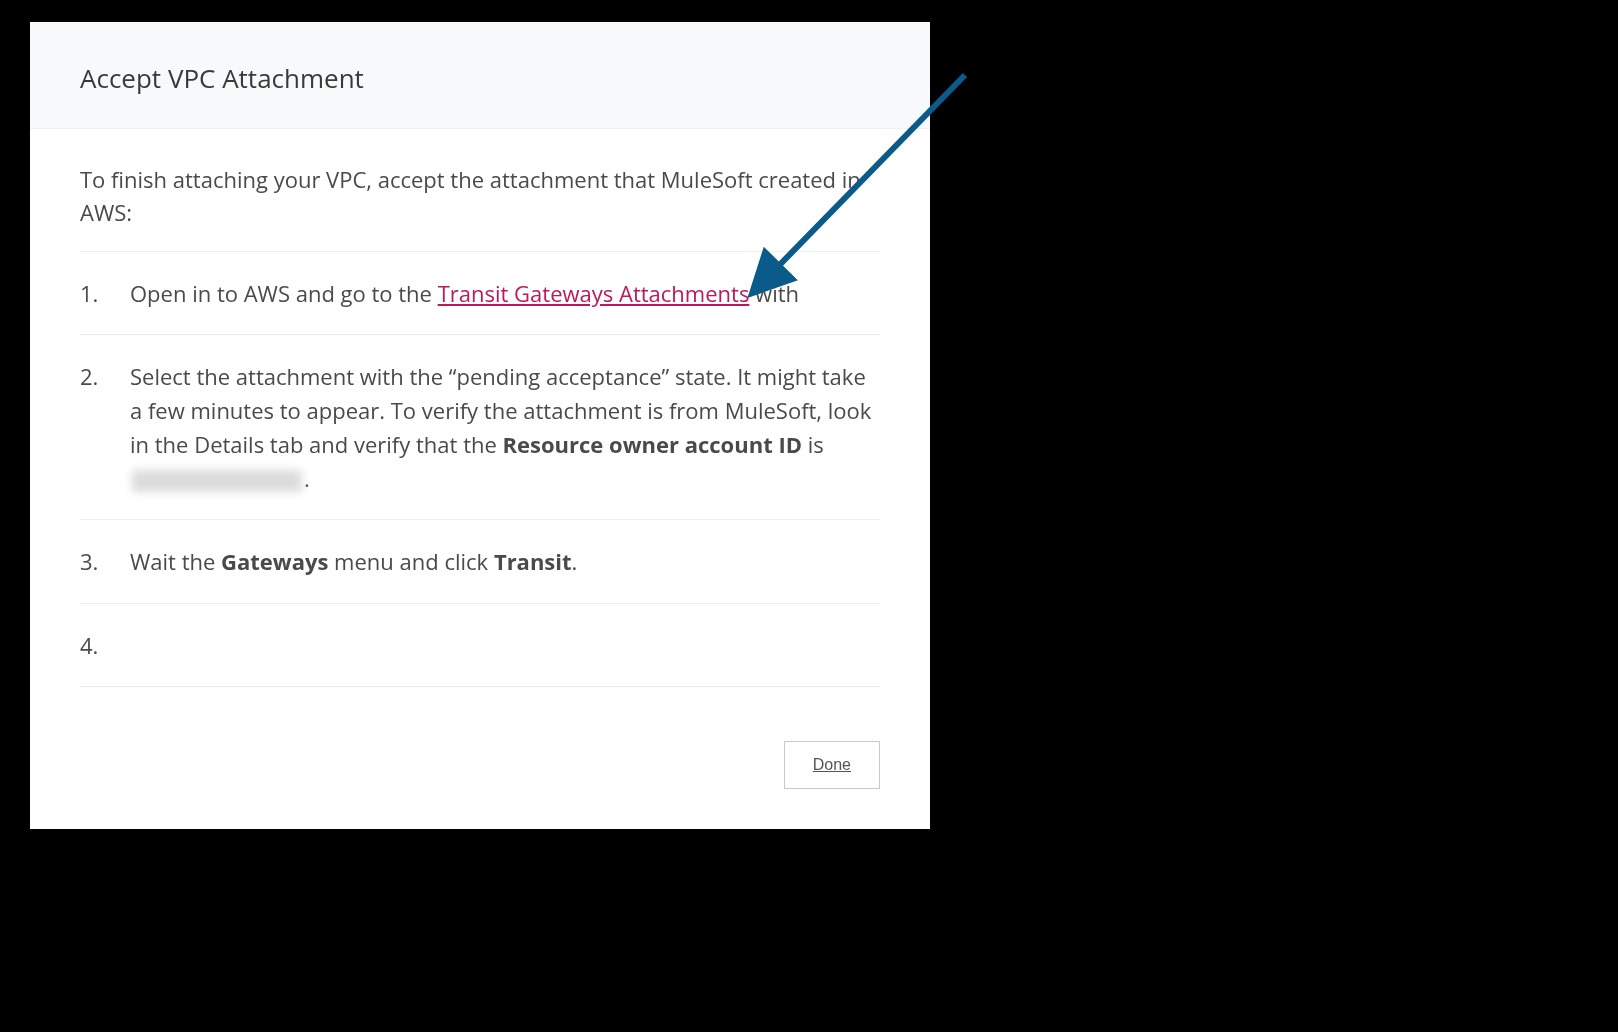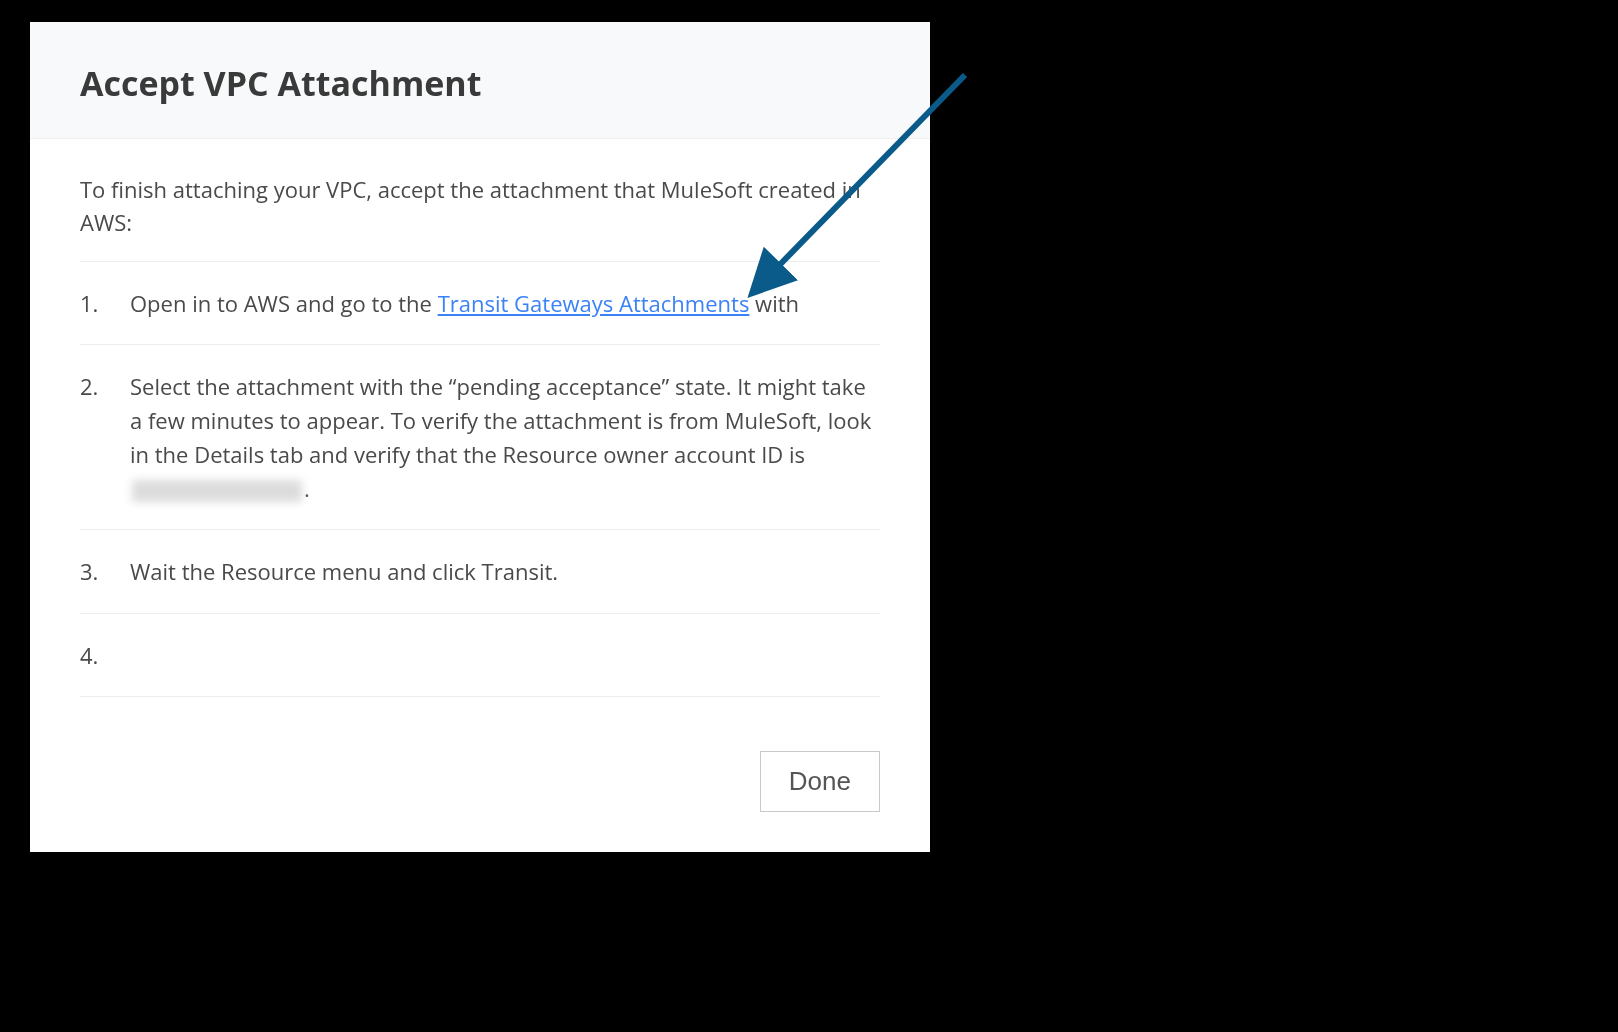--- a/index.html
+++ b/index.html
@@ -21,22 +21,22 @@
       width: 900px;
       background: #fff;
       color: #3a3a3a;
     }
     .dialog-header {
       background: #f7f9fa;
       padding: 38px 50px 32px 50px;
       border-bottom: 1px solid #f0f0f0;
     }
     .dialog-title {
-      font-size: 34px;
-      font-weight: 700;
+      font-size: 26px;
+      font-weight: 400;
       color: #3a3a3a;
     }
     .dialog-body {
       padding: 34px 50px 24px 50px;
     }
     .intro-text {
       font-size: 22px;
       line-height: 1.5;
       color: #4a4a4a;
       padding-bottom: 22px;
@@ -51,26 +51,26 @@
       color: #4a4a4a;
     }
     .step-num {
       width: 50px;
       flex-shrink: 0;
     }
     .step-body {
       flex: 1;
     }
     .link {
-      color: #3b82f6;
+      color: #be185d;
       text-decoration: underline;
       cursor: pointer;
     }
     .bold {
-      font-weight: 400;
+      font-weight: 700;
       margin-top: 16px;
     }
     .blurred {
       display: inline-block;
       width: 170px;
       height: 22px;
       vertical-align: middle;
       background: #dcdcdc;
       filter: blur(4px);
       border-radius: 3px;
@@ -78,23 +78,24 @@
     }
     .dialog-footer {
       padding: 30px 50px 40px 50px;
       display: flex;
       justify-content: flex-end;
     }
     .btn-done {
       border: 1px solid #c9c9c9;
       background: #fff;
       color: #555;
-      font-size: 26px;
+      font-size: 16px;
       padding: 14px 28px;
       cursor: pointer;
+      text-decoration: underline;
     }
     .arrow-svg {
       position: absolute;
       left: 720px;
       top: 65px;
       pointer-events: none;
     }
   </style>
 </head>
 <body>
@@ -118,21 +119,21 @@
     <div class="step-row">
       <div class="step-num">2.</div>
       <div class="step-body">
         <span>Select the attachment with the “pending acceptance” state. It might take a few minutes to appear. To verify the attachment is from MuleSoft, look in the Details tab and verify that the </span><span class="bold">Resource owner account ID</span><span> is </span><span class="blurred"></span><span>.</span>
       </div>
     </div>
 
     <div class="step-row">
       <div class="step-num">3.</div>
       <div class="step-body">
-        <span>Wait the </span><span class="bold">Resource</span><span> menu and click </span><span class="bold">Transit</span><span>.</span>
+        <span>Wait the </span><span class="bold">Gateways</span><span> menu and click </span><span class="bold">Transit</span><span>.</span>
       </div>
     </div>
 
     <div class="step-row">
       <div class="step-num">4.</div>
     </div>
   </div>
 
   <div class="dialog-footer">
     <button class="btn-done">Done</button>

